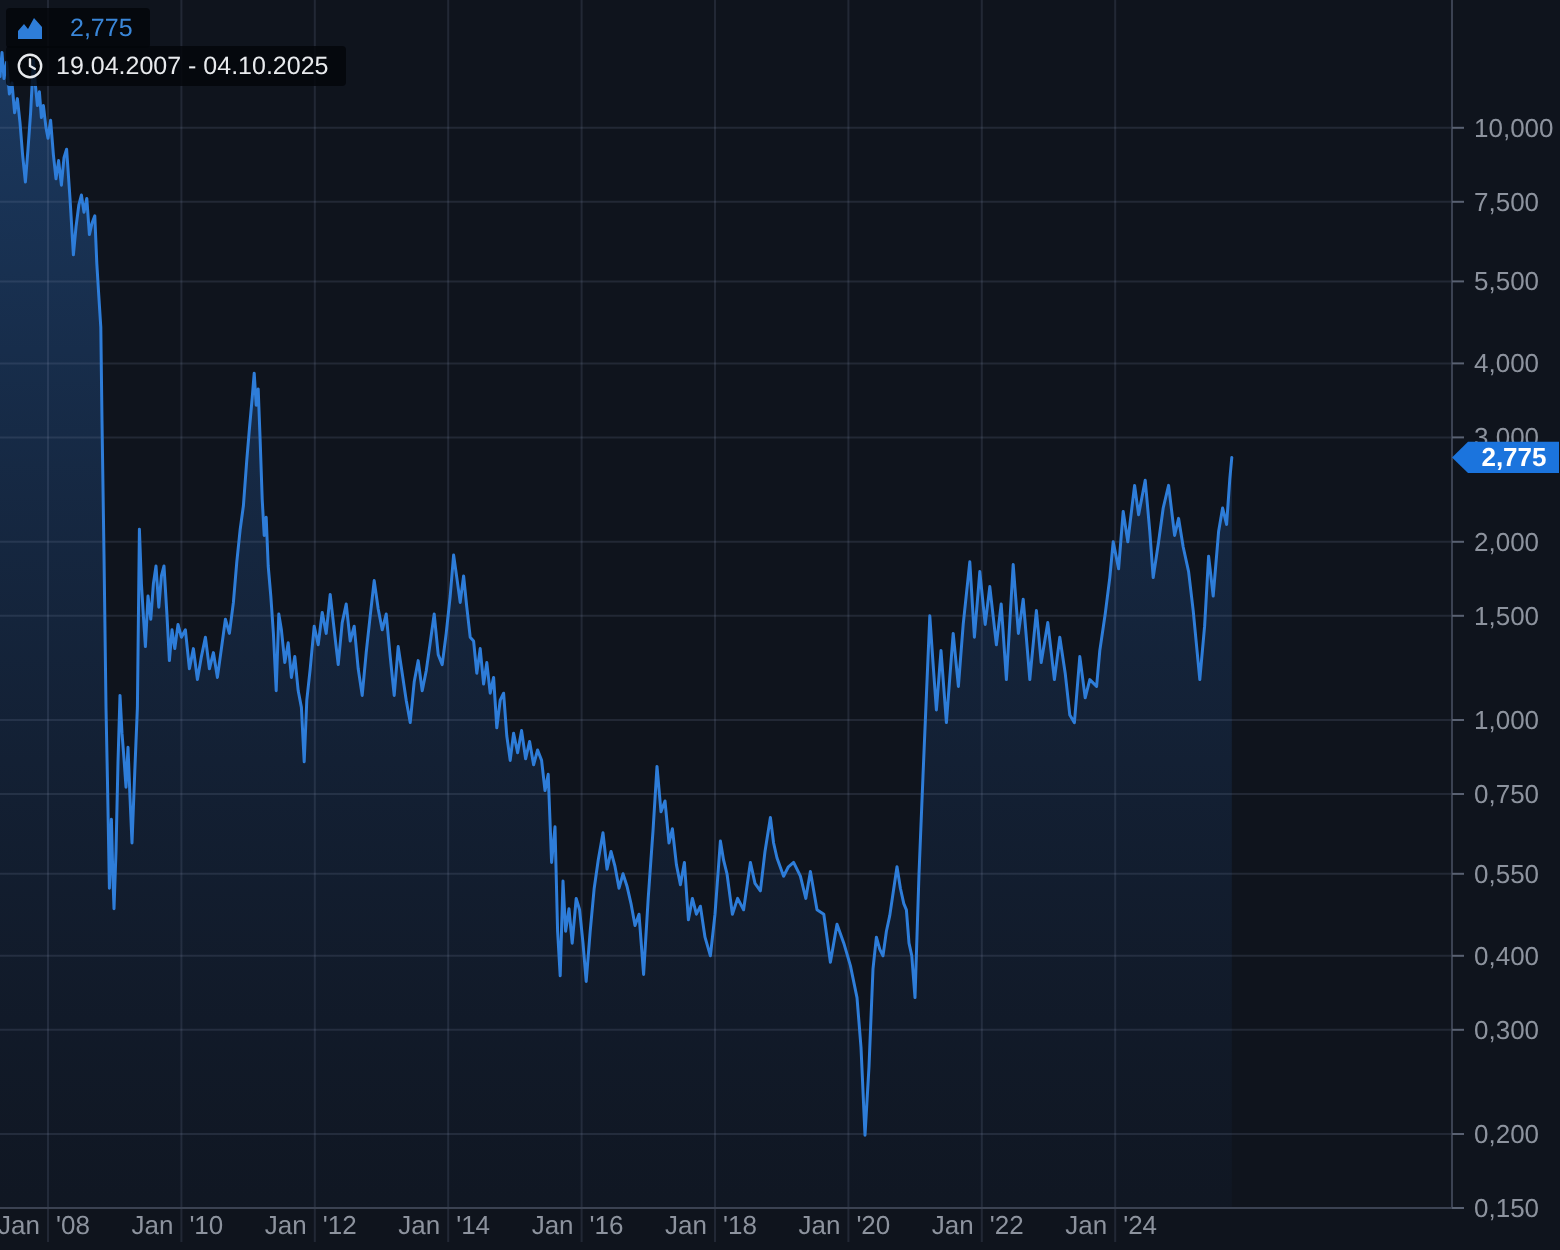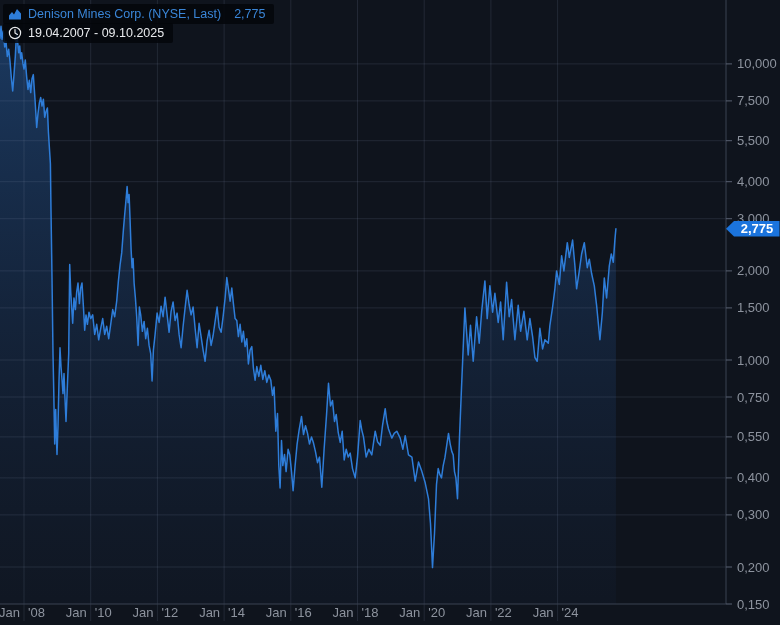--- a/index.html
+++ b/index.html
@@ -119,27 +119,26 @@
         <text x="757" y="233.2" fill="#ffffff" font-size="13" font-weight="600" text-anchor="middle">2,775</text>
       </g>
   </svg>
 
   <div id="legend-instrument" class="legend">
     <span class="licon">
       <svg width="14" height="14" viewBox="0 0 14 14">
         <path d="M1,12.5 L1,8.5 L4,5 L6,7.5 L9,2 L13,6.5 L13,12.5 Z" fill="#2e7dd9"></path>
       </svg>
     </span>
-    <span>Denison Mines Corp. (NYSE, Last)</span>
     <span class="val">2,775</span>
   </div>
 
   <div id="legend-range" class="legend">
     <span class="licon">
       <svg width="14" height="14" viewBox="0 0 14 14">
         <circle cx="7" cy="7" r="5.6" fill="none" stroke="#e8eaed" stroke-width="1.2"></circle>
         <path d="M7,7 L7,3.6 M7,7 L9.4,8.4" stroke="#e8eaed" stroke-width="1.2" fill="none" stroke-linecap="round"></path>
       </svg>
     </span>
-    <span>19.04.2007 - 09.10.2025</span>
+    <span>19.04.2007 - 04.10.2025</span>
   </div>
 
 </div>
 
 </body></html>

